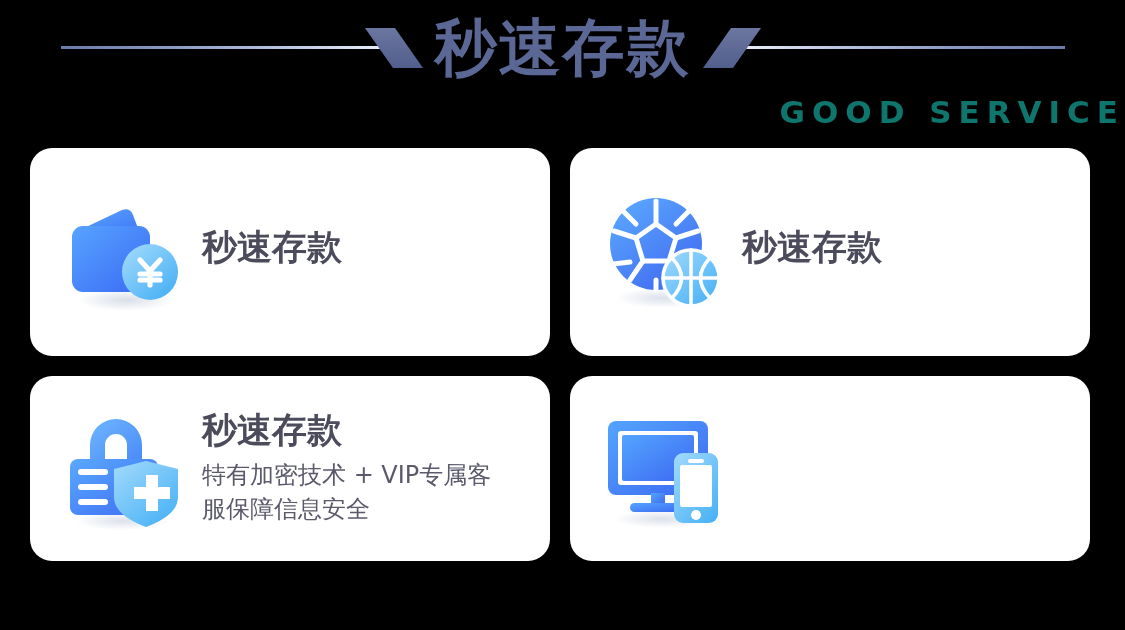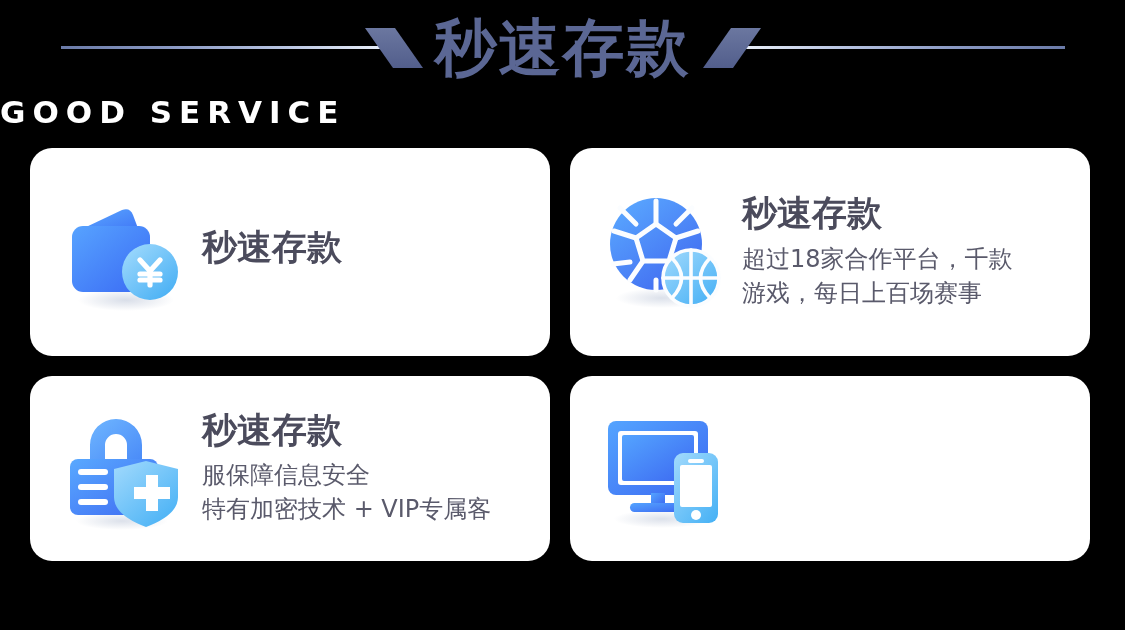--- a/index.html
+++ b/index.html
@@ -45,22 +45,22 @@
   }
   .title-wrap{
     flex:0 0 auto; padding:0 26px;
   }
   .main-title{
     font-size:62px; font-weight:bold; color:#5b6794;
     letter-spacing:2px; line-height:1; white-space:nowrap;
     font-family:"DejaVu Sans","Liberation Sans",sans-serif;
   }
   .sub-title{
-    position:absolute; top:97px; left:0; right:0; text-align:left;
-    font-size:31px; font-weight:bold; color:#ffffff;
+    position:absolute; top:97px; left:0; right:0; text-align:right;
+    font-size:31px; font-weight:bold; color:#0f766e;
     letter-spacing:7px; line-height:1;
     font-family:"DejaVu Sans","Liberation Sans",sans-serif;
   }
 
   
   .grid{
     position:absolute; top:148px; left:30px;
     width:1065px;
     display:grid; grid-template-columns:520px 520px;
     grid-template-rows:208px 185px;
@@ -190,24 +190,20 @@
           <circle cx="91" cy="90" r="28"></circle>
           <path d="M91 62 L91 118"></path>
           <path d="M63 90 L119 90"></path>
           <path d="M72 70 Q91 90 72 110"></path>
           <path d="M110 70 Q91 90 110 110"></path>
         </g>
       </svg>
     </div>
     <div class="card-text">
       <div class="card-title">秒速存款</div>
-      <div class="card-desc">
-        <span class="ln">超过18家合作平台，千款</span>
-        <span class="ln">游戏，每日上百场赛事</span>
-      </div>
     </div>
   </div>
 
   <div class="card">
     <div class="card-icon">
       <svg class="icon-svg" viewBox="0 0 128 128" xmlns="http://www.w3.org/2000/svg">
         <defs>
           <linearGradient id="g3a" x1="0" y1="0" x2="1" y2="1">
             <stop offset="0" stop-color="#59a9ff"></stop>
               <stop offset="1" stop-color="#3f6bf2"></stop>
@@ -233,22 +229,22 @@
           <rect x="18" y="79" width="30" height="6" rx="3"></rect>
           <rect x="18" y="94" width="30" height="6" rx="3"></rect>
         </g>
         <path d="M86 56 L118 64 L118 92 Q118 110 86 122 Q54 110 54 92 L54 64 Z" fill="url(#g3c)"></path>
         <path d="M80 74 h12 v-12 h-12 z M80 74 h-12 v12 h12 v12 h12 v-12 h12 v-12 h-12 z" fill="#ffffff" transform="translate(6,8)"></path>
       </svg>
     </div>
     <div class="card-text">
       <div class="card-title">秒速存款</div>
       <div class="card-desc">
+        <span class="ln">特有加密技术 + VIP专属客</span>
         <span class="ln">服保障信息安全</span>
-        <span class="ln">特有加密技术 + VIP专属客</span>
       </div>
     </div>
   </div>
 
   <div class="card">
     <div class="card-icon">
       <svg class="icon-svg" viewBox="0 0 128 128" xmlns="http://www.w3.org/2000/svg">
         <defs>
           <linearGradient id="g4a" x1="0" y1="0" x2="1" y2="1">
             <stop offset="0" stop-color="#54a4ff"></stop>

